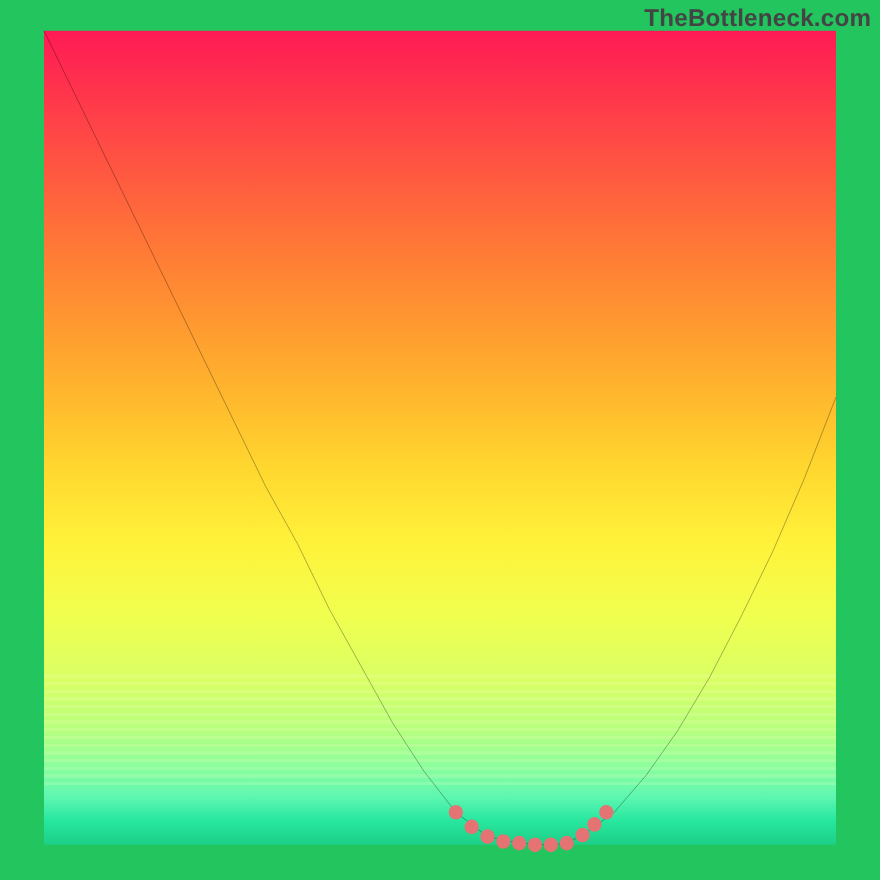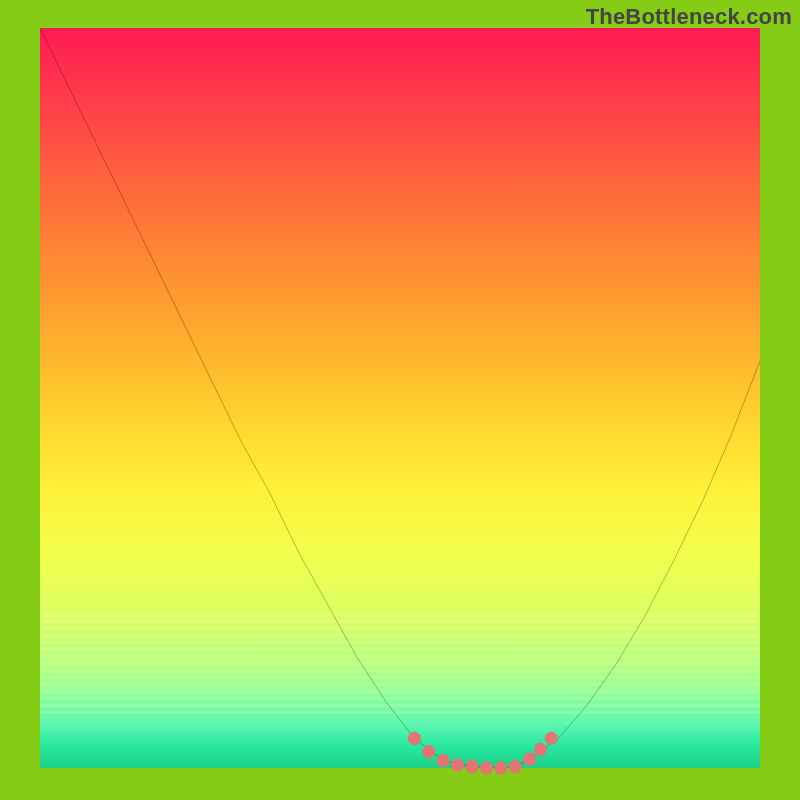--- a/index.html
+++ b/index.html
@@ -8,21 +8,21 @@
     width: 800px;
     height: 800px;
     background: #000;
     font-family: Arial, Helvetica, sans-serif;
     overflow: hidden;
   }
   .frame {
     position: relative;
     width: 800px;
     height: 800px;
-    background: #84cc16;
+    background: #22c55e;
   }
   .attribution {
     position: absolute;
     top: 4px;
     right: 8px;
     color: #444;
     font-size: 22px;
     font-weight: 600;
     letter-spacing: 0.2px;
     z-index: 10;

